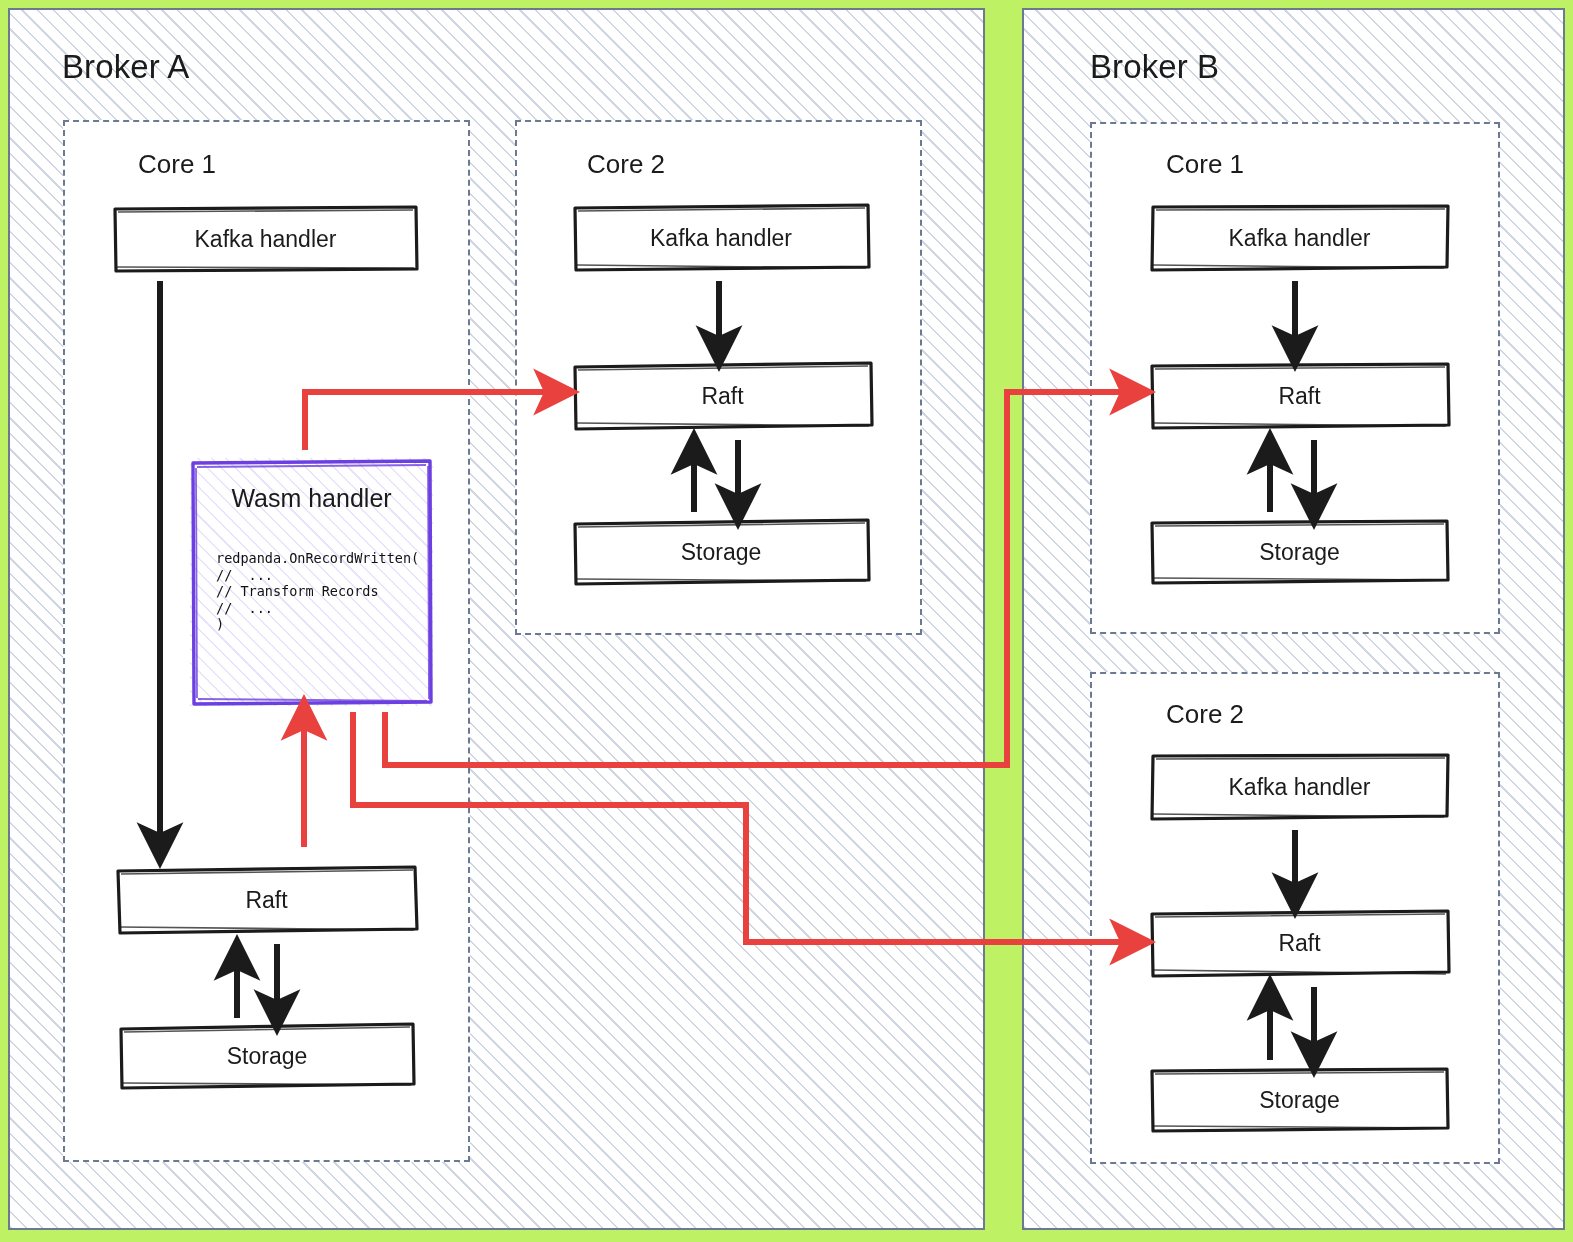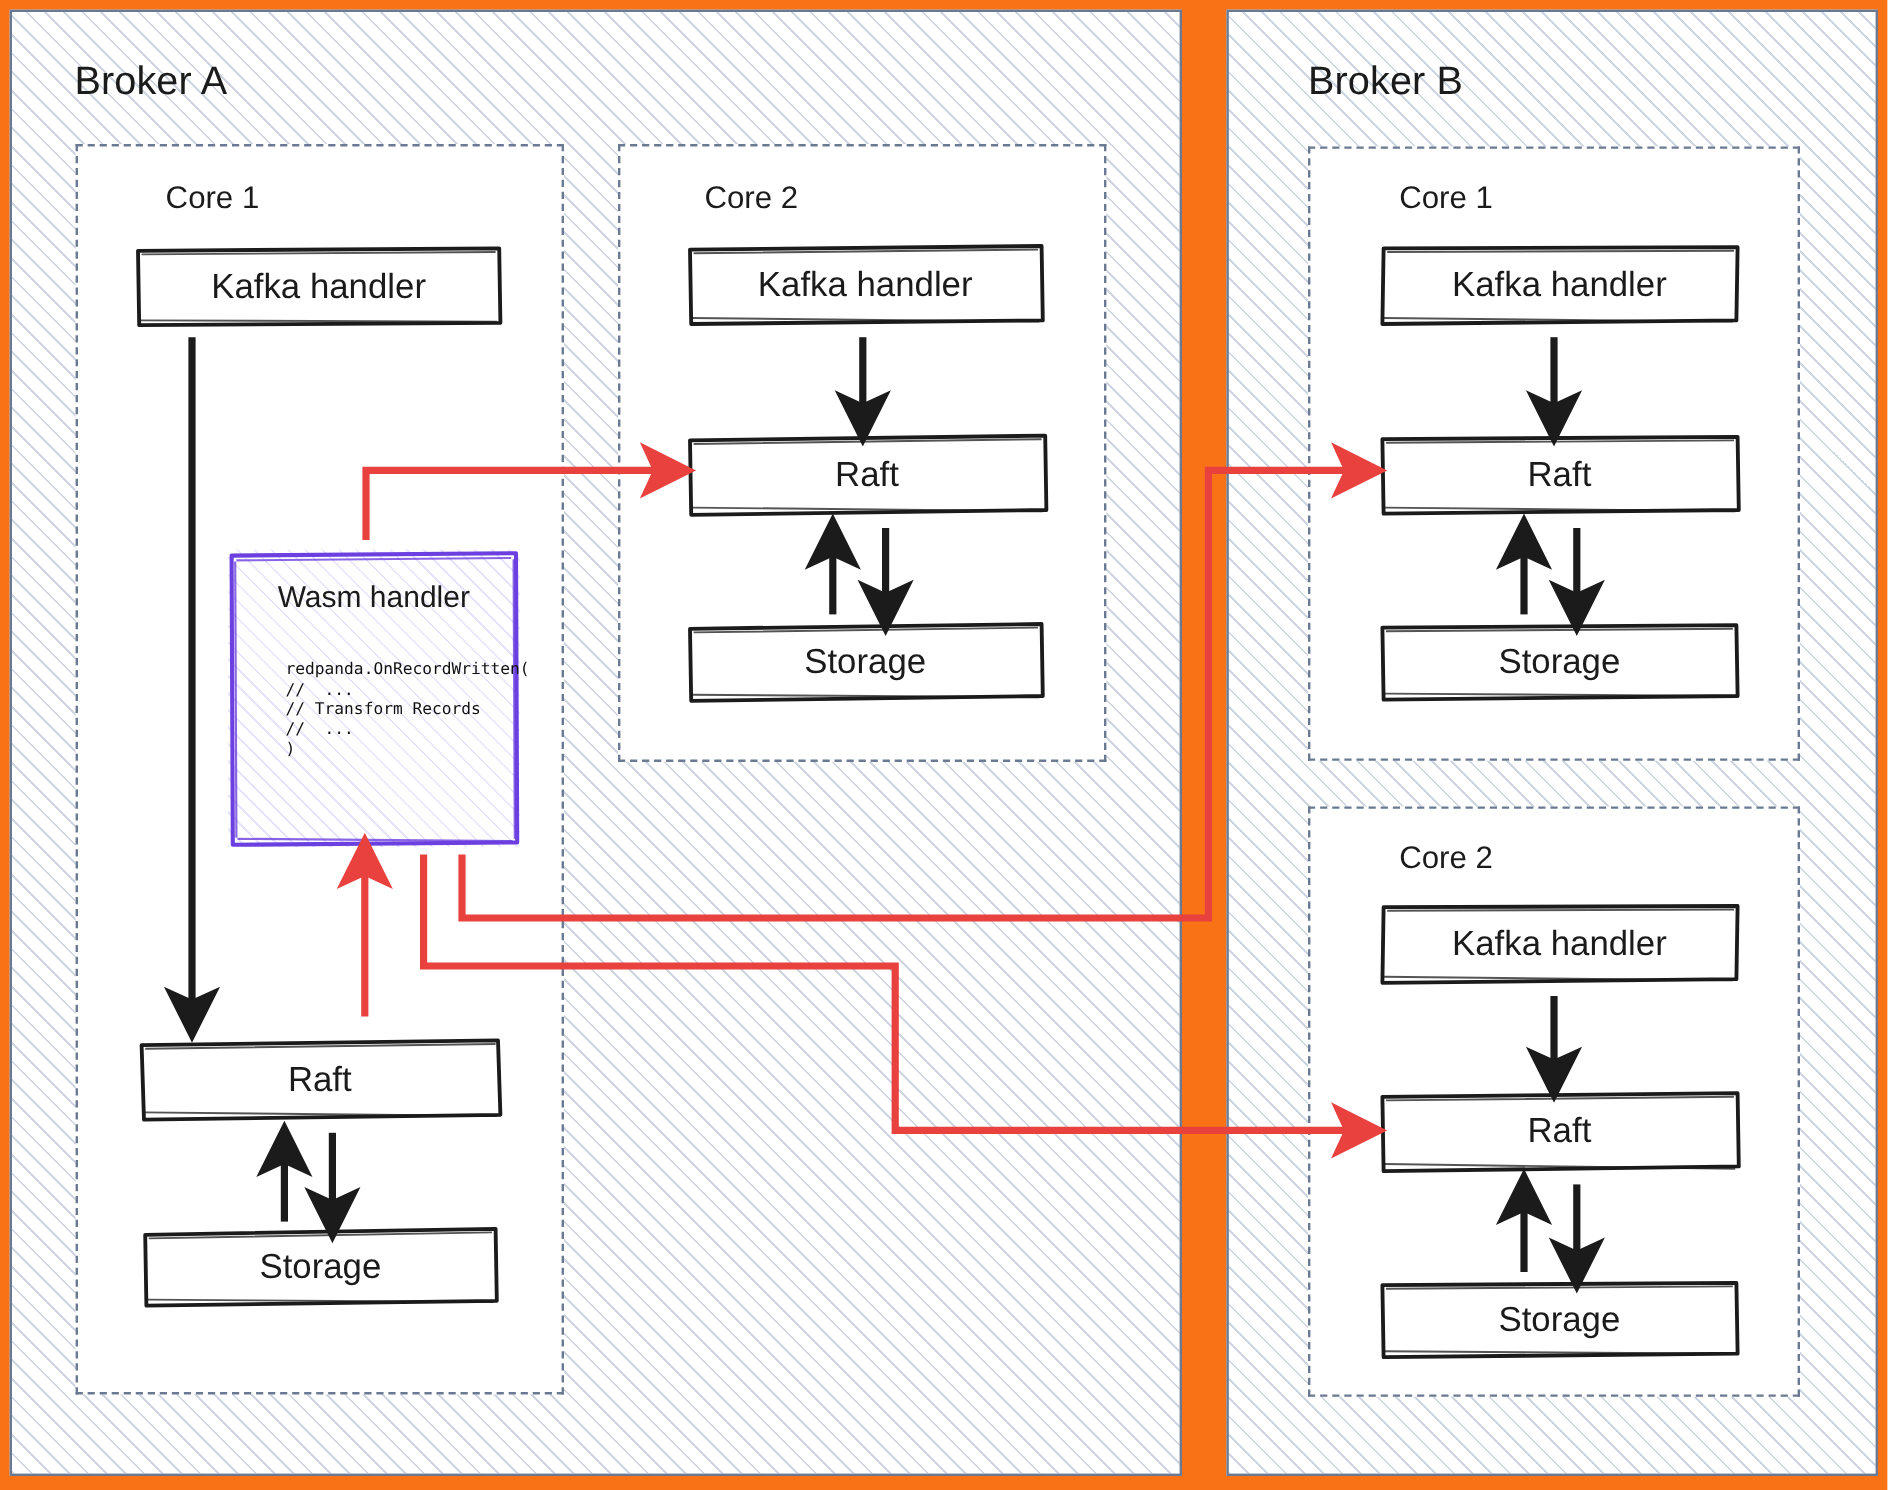--- a/index.html
+++ b/index.html
@@ -5,21 +5,21 @@
 <style>
   html, body {
     margin: 0;
     padding: 0;
     background: #ffffff;
   }
   #canvas {
     position: relative;
     width: 1573px;
     height: 1242px;
-    background: #f97316;
+    background: #bef264;
     font-family: "Liberation Sans", sans-serif;
     overflow: hidden;
   }
 
   
   .broker {
     position: absolute;
     box-sizing: border-box;
     border: 2px solid #6b7a92;
     background-color: #ffffff;
@@ -66,21 +66,21 @@
     width: 100%;
     height: 100%;
     overflow: visible;
   }
   .node .node-label {
     position: absolute;
     inset: 0;
     display: flex;
     align-items: center;
     justify-content: center;
-    font-size: 29px;
+    font-size: 23px;
     color: #1b1b1b;
     white-space: nowrap;
     z-index: 2;
   }
 
   
   .wasm {
     position: absolute;
     box-sizing: border-box;
     background-color: #ffffff;
@@ -105,21 +105,20 @@
   .wasm-code {
     position: absolute;
     left: 26px;
     top: 92px;
     font-family: "DejaVu Sans Mono", "Liberation Mono", monospace;
     font-size: 13.5px;
     line-height: 16.5px;
     color: #111111;
     white-space: pre;
     z-index: 2;
-    margin-left: 22px;
   }
 
   
   #arrows {
     position: absolute;
     left: 0; top: 0;
     width: 1573px;
     height: 1242px;
     pointer-events: none;
     z-index: 5;

